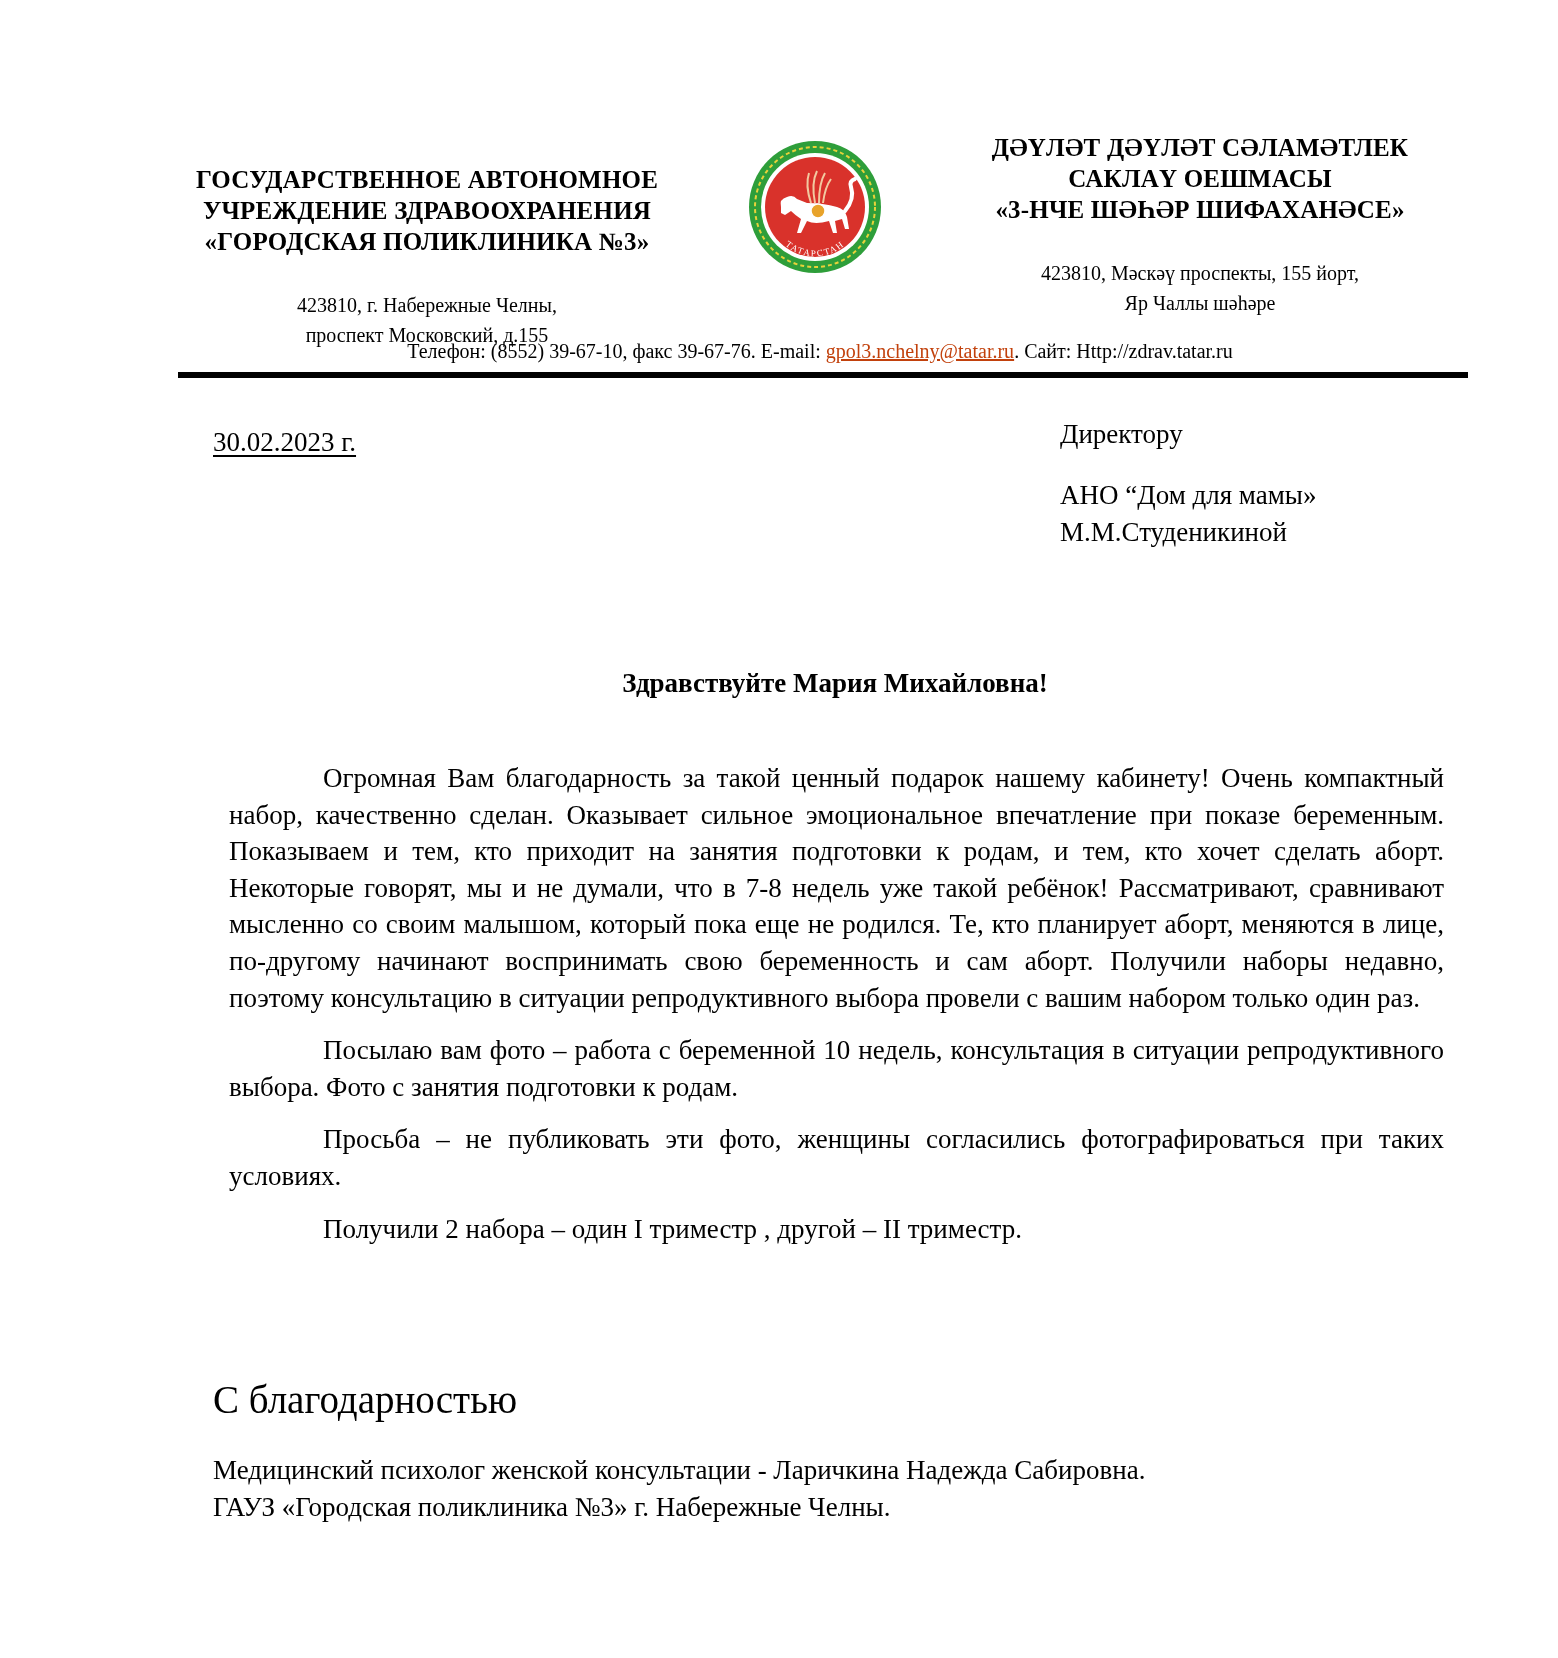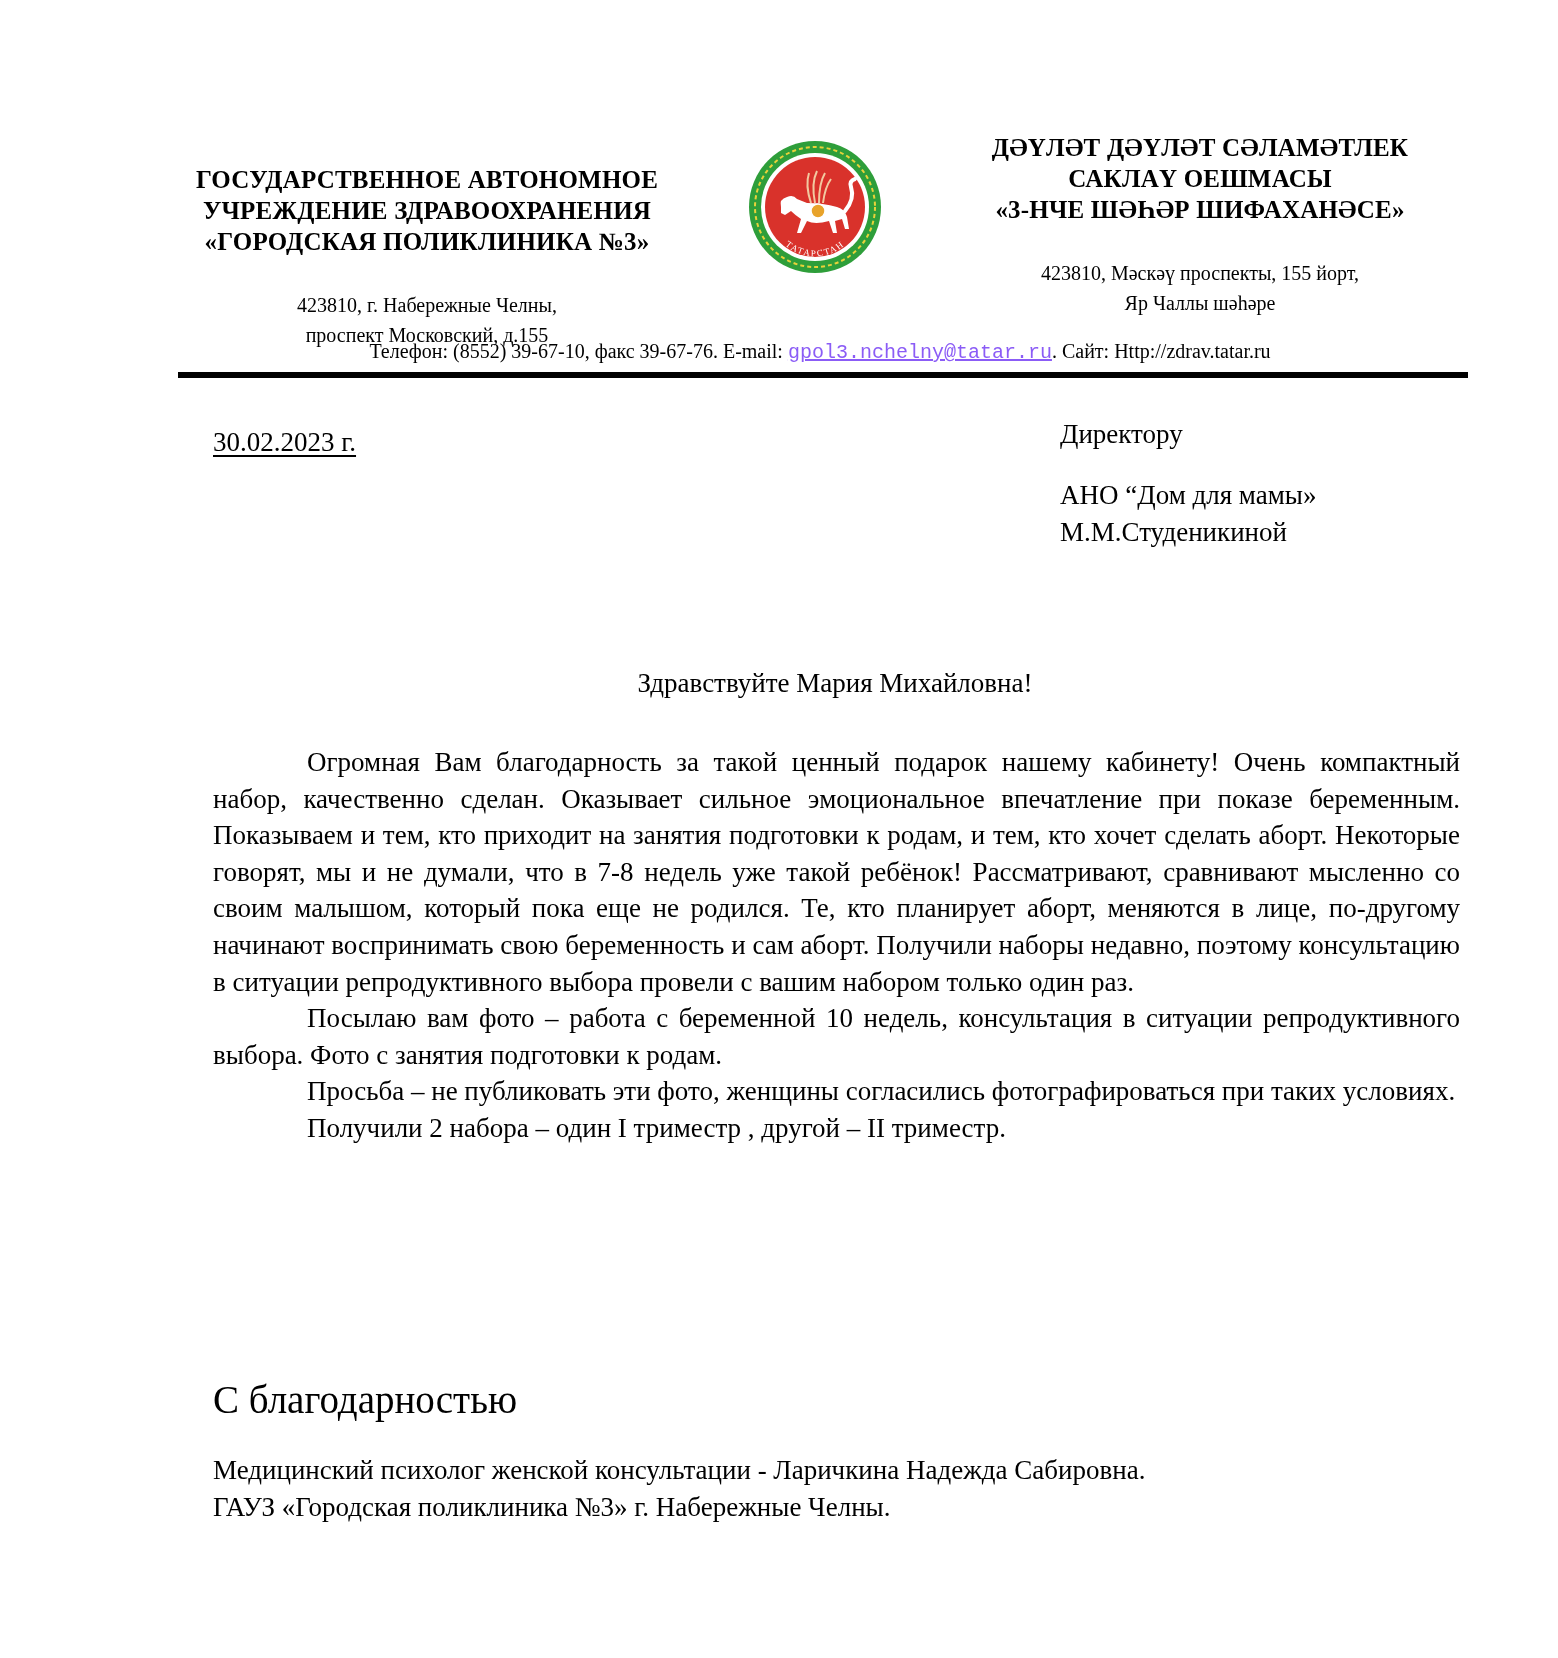--- a/index.html
+++ b/index.html
@@ -42,23 +42,22 @@
     }
     .contact-line {
       position: absolute;
       top: 340px;
       left: 170px;
       width: 1300px;
       text-align: center;
       font-size: 20px;
     }
     .contact-line a {
-      color: #8b5cf6;
+      color: #c2410c;
       text-decoration: underline;
-      font-family: Liberation Mono, monospace;
     }
     .rule {
       position: absolute;
       top: 372px;
       left: 178px;
       width: 1290px;
       height: 6px;
       background: #000;
     }
     .date {
@@ -79,31 +78,32 @@
     .addressee .gap { height: 24px; }
     .greeting {
       position: absolute;
       top: 668px;
       left: 0;
       width: 100%;
       padding-left: 112px;
       box-sizing: border-box;
       text-align: center;
       font-size: 27px;
+      font-weight: bold;
     }
     .body-text {
       position: absolute;
       top: 744px;
       left: 213px;
       width: 1247px;
       font-size: 27px;
       line-height: 36.6px;
     }
     .body-text p {
-      margin: 0;
+      margin: 16px;
       text-align: justify;
       text-indent: 94px;
     }
     .closing {
       position: absolute;
       top: 1377px;
       left: 213px;
       font-size: 39px;
     }
     .signature {

